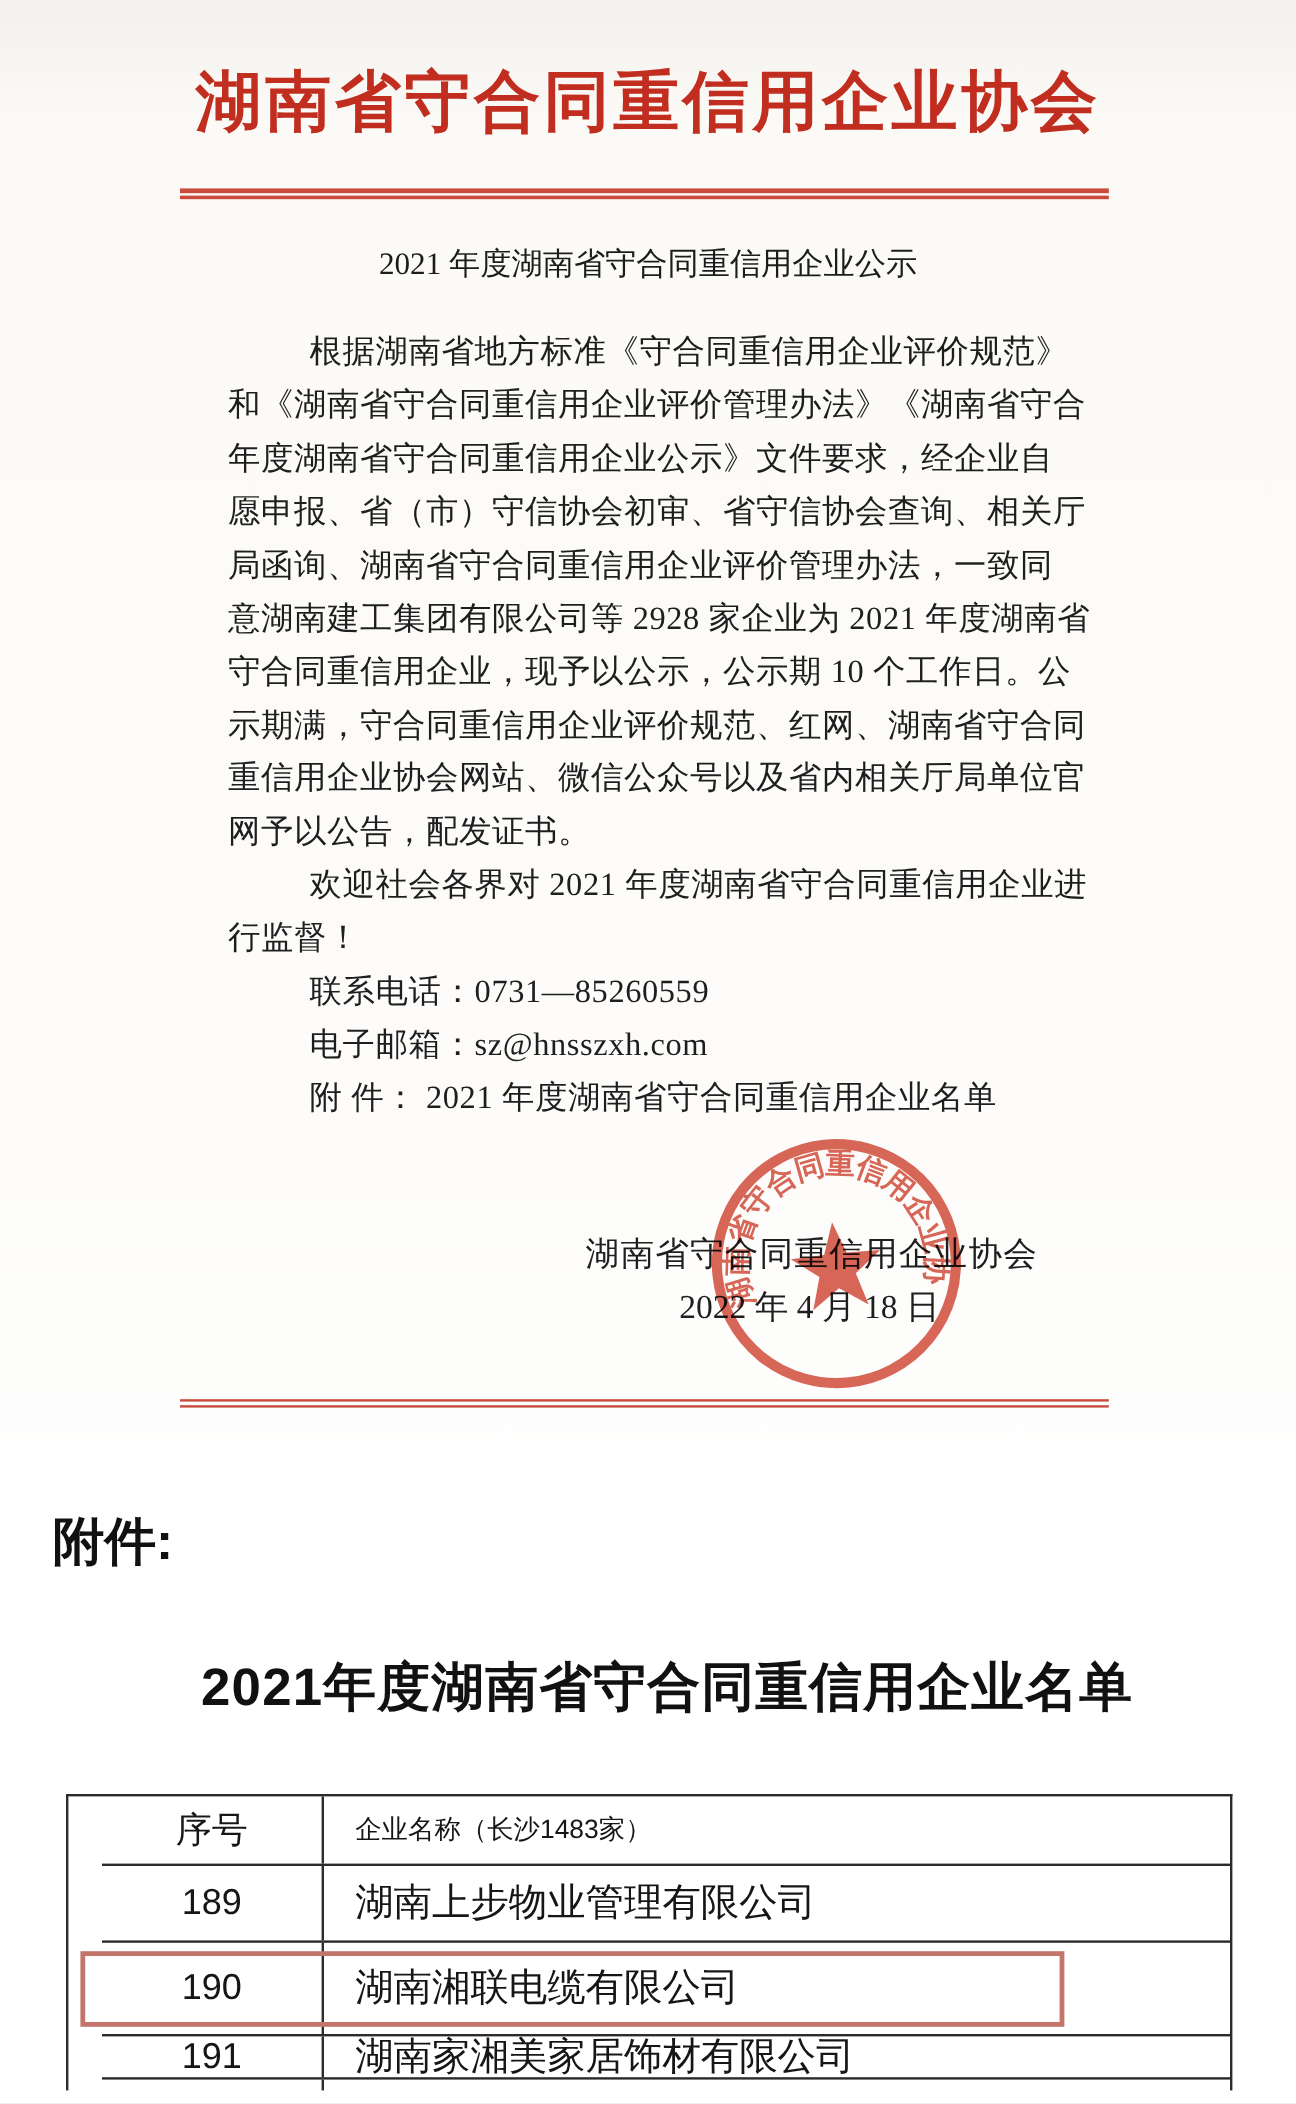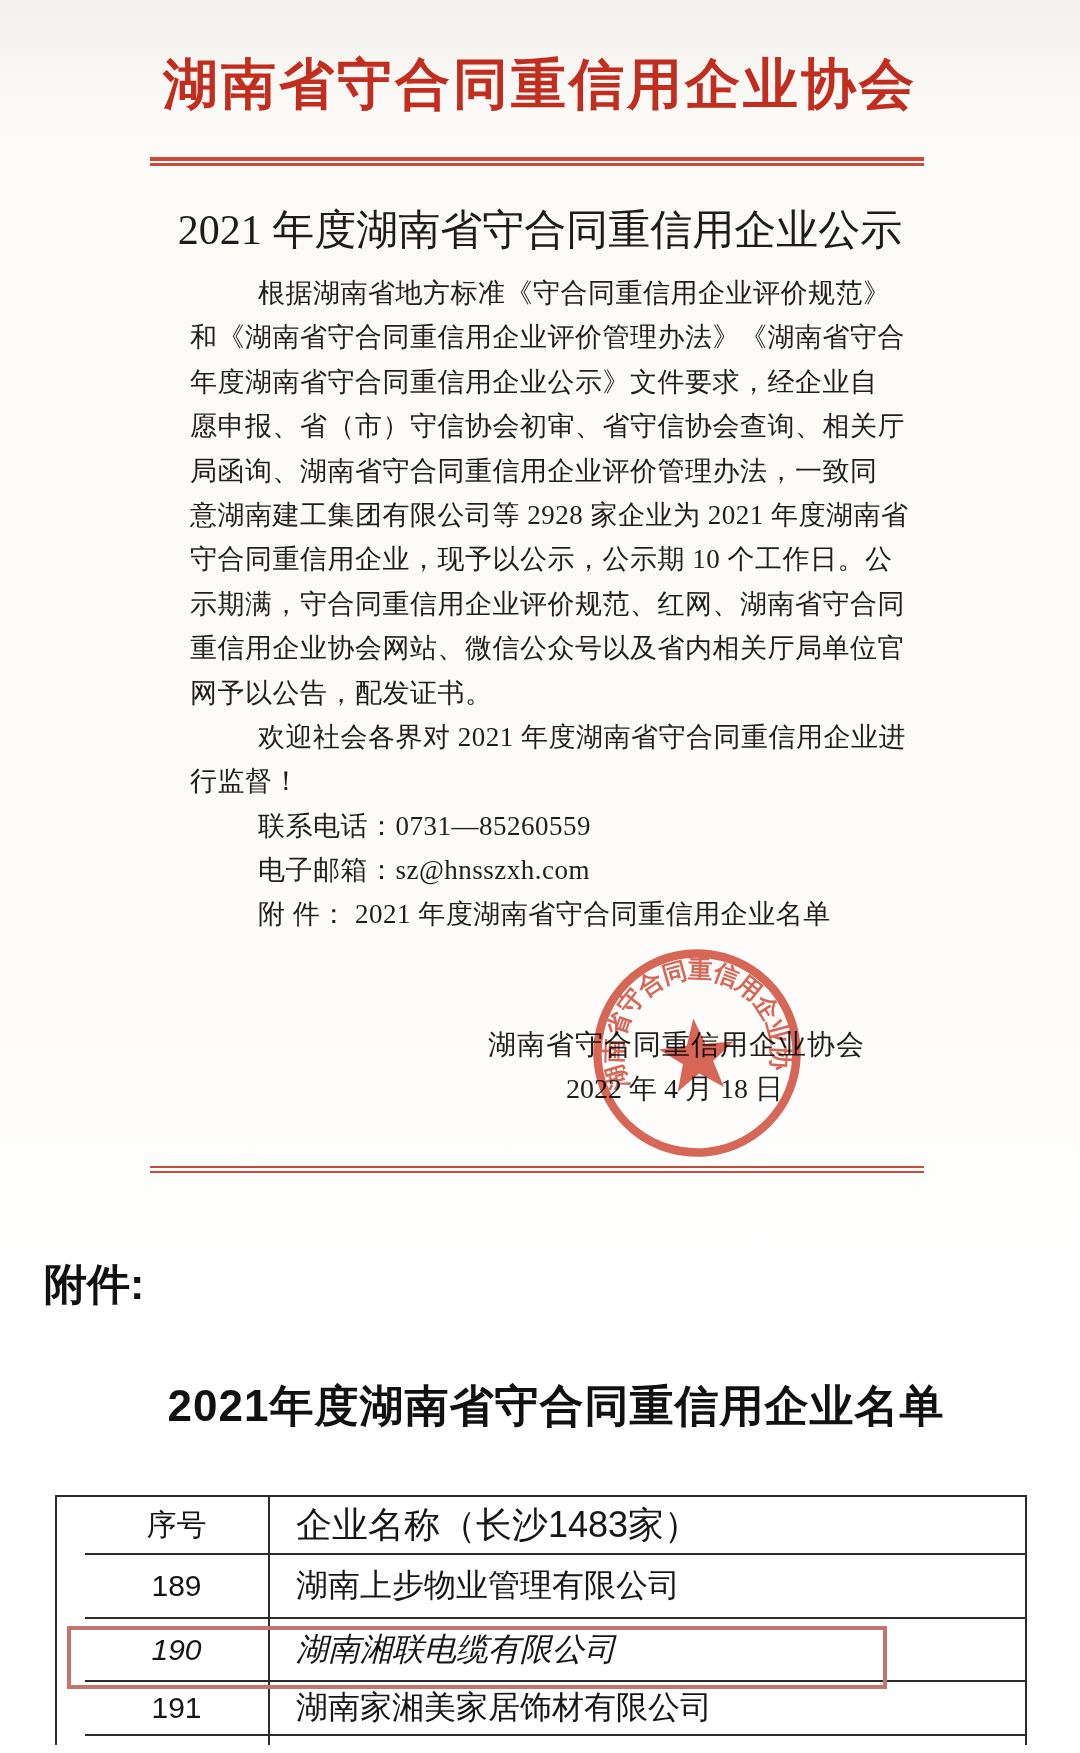--- a/index.html
+++ b/index.html
@@ -15,21 +15,21 @@
     position:absolute; top:48px; left:0; right:0;
     text-align:center; font-size:55px; font-weight:bold;
     letter-spacing:3px; color:#c12e20;
     font-family:"Liberation Serif","DejaVu Serif",serif;
   }
   .rule { position:absolute; left:150px; width:774px; }
   .rule-top { top:157px; height:9px; border-top:4px solid #c94b3c; border-bottom:3px solid #c94b3c; }
   .rule-bottom { top:1166px; height:7px; border-top:2px solid #c94b3c; border-bottom:2px solid #c94b3c; }
   .notice-title {
     position:absolute; top:202px; left:0; right:0;
-    text-align:center; font-size:42px; font-weight:400; color:#1c1c1c;
+    text-align:center; font-size:26px; font-weight:400; color:#1c1c1c;
   }
   .body-block { position:absolute; top:271px; left:190px; width:710px; }
   .body-line {
     height:44.4px; line-height:44.4px; font-size:27px; color:#1e1e1e;
     white-space:nowrap; letter-spacing:0.5px;
   }
   .indent { padding-left:68px; }
   .signature-org {
     position:absolute; top:1026px; left:488px;
     font-size:28px; color:#1e1e1e; white-space:nowrap; letter-spacing:1px;
@@ -64,23 +64,23 @@
   .cell-no {
     width:185px; flex:0 0 185px; border-right:2px solid #2b2b2b;
     display:flex; align-items:center; justify-content:center; font-size:30px;
   }
   .cell-name {
     flex:1; display:flex; align-items:center; padding-left:26px; font-size:32px;
     white-space:nowrap; overflow:hidden;
   }
   .h-row { height:58px; }
   .r1 { height:64px; }
-  .r2 { height:63px;font-style:italic; }
-  .r3 { height:54px; }
-  .cell-name.header { font-size:36px; }
+  .r2 { height:78px; }
+  .r3 { height:36px; }
+  .cell-name.header { font-size:22px; }
   .highlight-box {
     position:absolute; left:67px; top:1626px; width:820px; height:63px;
     border:4px solid #c4756b; z-index:5;
   }
 </style>
 </head>
 <body>
 
 <div class="page">
 

